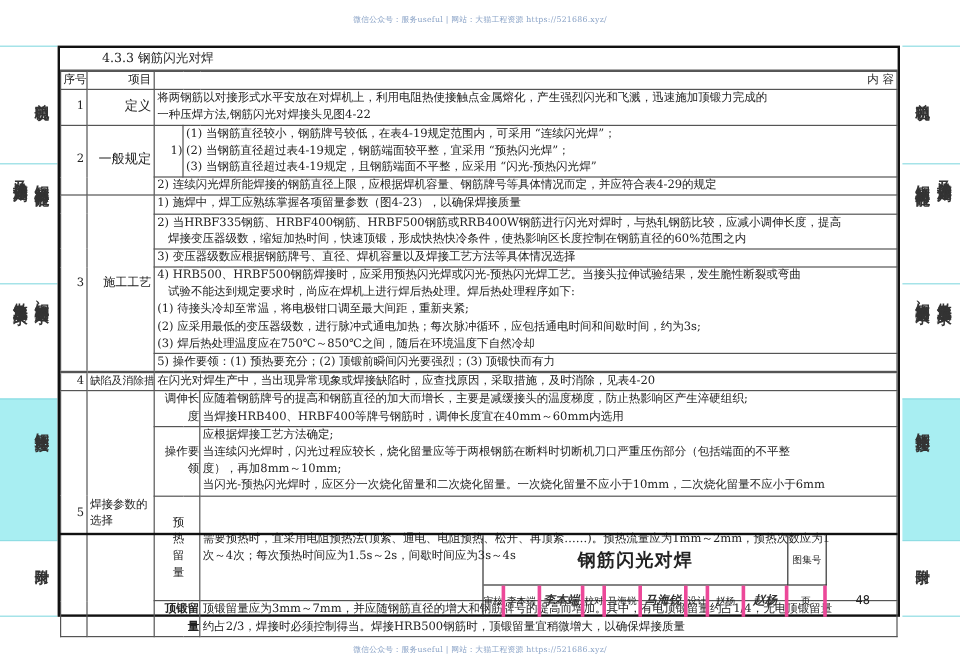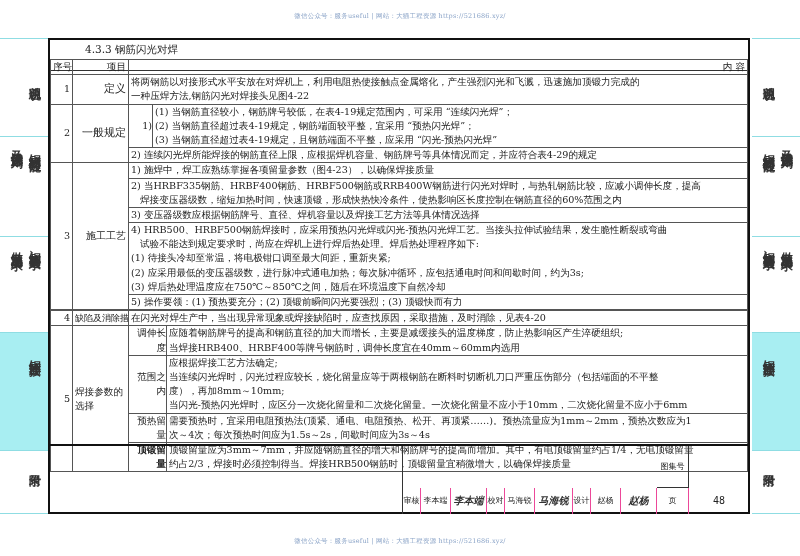--- a/index.html
+++ b/index.html
@@ -13,38 +13,38 @@
   
   .side { position: absolute; top: 38px; width: 48px; height: 476px; }
   .side-left { left: 0; }
   .side-right { left: 752px; }
   .side-sec { position: absolute; left: 0; width: 48px; border-top: 1px solid #8fdde3; font-family: "DejaVu Sans", "Liberation Sans", sans-serif; font-weight: bold; font-size: 12px; color: #333; }
   .side-sec.hl { background: #a8eef2; }
   .vtext { position: absolute; writing-mode: vertical-rl; text-orientation: upright; line-height: 14px; letter-spacing: 1px; }
 
   
   .sheet { position: absolute; left: 48px; top: 38px; width: 702px; height: 476px; border: 2px solid #111; background: #fff; }
-  .sec-title { position: absolute; left: 0; top: 0; width: 698px; height: 31px; border-bottom: 1px solid #333; font-size: 10.5px; padding-left: 35px; line-height: 19px; }
+  .sec-title { position: absolute; left: 0; top: 0; width: 698px; height: 19px; border-bottom: 1px solid #333; font-size: 10.5px; padding-left: 35px; line-height: 19px; }
 
   table.main { position: absolute; left: 0; top: 19px; width: 698px; border-collapse: collapse; table-layout: fixed; font-size: 9.6px; }
   table.main td { border: 1px solid #555; vertical-align: middle; line-height: 14.2px; padding: 0 2px; white-space: nowrap; overflow: hidden; }
   table.main td.c { text-align: right; }
   table.main td.hdr { height: 15px; }
   .line { height: 14.2px; overflow: hidden; white-space: nowrap; }
   .ind { padding-left: 9px; }
   .dbl-top { border-top: 2px solid #555 !important; }
 
   
   .tblock { position: absolute; left: 0; top: 404px; width: 698px; height: 68px; border-top: 2px solid #111; }
   .tb-inner { position: absolute; left: 352px; top: 0; width: 346px; height: 68px; border-left: 1px solid #333; }
   .tb-name { position: absolute; left: 0; top: 0; width: 254px; height: 42px; border-bottom: 1px solid #333; border-right: 1px solid #333; font-family: "DejaVu Sans", "Liberation Sans", sans-serif; font-weight: bold; font-size: 15px; text-align: center; line-height: 42px; letter-spacing: 1px; }
   .tb-atlas-label { position: absolute; left: 254px; top: 0; width: 32px; height: 42px; border-bottom: 1px solid #333; border-right: 1px solid #333; font-size: 8px; text-align: center; line-height: 42px; }
   .tb-atlas-val { position: absolute; left: 286px; top: 0; width: 60px; height: 42px; border-bottom: 1px solid #333; font-family: "DejaVu Sans Mono", "Liberation Mono", monospace; font-size: 10px; text-align: center; line-height: 42px; }
   .tb-row2 { position: absolute; left: 0; top: 42px; width: 346px; height: 26px; display: flex; }
-  .tb-cell { height: 26px; border-right: 1px solid #ec4899; font-size: 8px; text-align: center; line-height: 26px; white-space: nowrap; overflow: hidden; }
+  .tb-cell { height: 26px; border-right: 3px solid #ec4899; font-size: 8px; text-align: center; line-height: 26px; white-space: nowrap; overflow: hidden; }
   .tb-cell:last-child { border-right: none; }
   .sig { font-family: "DejaVu Serif", serif; font-style: italic; font-size: 10px; font-weight: bold; color: #333; }
 </style>
 </head>
 <body>
 
 <div class="watermark wm-top">微信公众号：服务useful  |  网站：大猫工程资源 https://521686.xyz/</div>
 
 <div class="side side-left">
   <div class="side-sec" style="top:0;height:98px;">
@@ -174,47 +174,48 @@
     <tr>
       <td class="c" rowspan="4">5</td>
       <td rowspan="4" style="white-space:normal;font-size:9.6px;">焊接参数的选择</td>
       <td class="c" style="white-space:normal;padding:0;" colspan="2">调伸长度</td>
       <td>
         <div class="line">应随着钢筋牌号的提高和钢筋直径的加大而增长，主要是减缓接头的温度梯度，防止热影响区产生淬硬组织;</div>
         <div class="line">当焊接HRB400、HRBF400等牌号钢筋时，调伸长度宜在40mm～60mm内选用</div>
       </td>
     </tr>
     <tr>
-      <td class="c" style="white-space:normal;padding:0;" colspan="2">范围之内</td>
+      <td class="c" style="white-space:normal;padding:0;" colspan="2">操作要领</td>
       <td>
         <div class="line">应根据焊接工艺方法确定;</div>
         <div class="line">当连续闪光焊时，闪光过程应较长，烧化留量应等于两根钢筋在断料时切断机刀口严重压伤部分（包括端面的不平整</div>
         <div class="line">度），再加8mm～10mm;</div>
         <div class="line">当闪光-预热闪光焊时，应区分一次烧化留量和二次烧化留量。一次烧化留量不应小于10mm，二次烧化留量不应小于6mm</div>
       </td>
     </tr>
     <tr>
-      <td class="c" style="white-space:normal;padding:0;" colspan="2">预热留量</td>
+      <td class="c" style="white-space:normal;padding:15px;" colspan="2">预热留量</td>
       <td>
         <div class="line">需要预热时，宜采用电阻预热法(顶紧、通电、电阻预热、松开、再顶紧……)。预热流量应为1mm～2mm，预热次数应为1</div>
         <div class="line">次～4次；每次预热时间应为1.5s～2s，间歇时间应为3s～4s</div>
       </td>
     </tr>
     <tr>
       <td class="c" style="white-space:normal;padding:0;font-weight:bold;" colspan="2">顶锻留量</td>
       <td>
         <div class="line">顶锻留量应为3mm～7mm，并应随钢筋直径的增大和钢筋牌号的提高而增加。其中，有电顶锻留量约占1/4，无电顶锻留量</div>
         <div class="line">约占2/3，焊接时必须控制得当。焊接HRB500钢筋时，顶锻留量宜稍微增大，以确保焊接质量</div>
       </td>
     </tr>
   </tbody>
     </table>
 
   <div class="tblock">
     <div class="tb-inner">
+      <div class="tb-name">钢筋闪光对焊</div>
       <div class="tb-atlas-label">图集号</div>
       <div class="tb-row2">
         <div class="tb-cell" style="width:18px">审核</div>
         <div class="tb-cell" style="width:30px">李本端</div>
         <div class="tb-cell sig" style="width:36px">李本端</div>
         <div class="tb-cell" style="width:18px">校对</div>
         <div class="tb-cell" style="width:30px">马海锐</div>
         <div class="tb-cell sig" style="width:38px">马海锐</div>
         <div class="tb-cell" style="width:18px">设计</div>
         <div class="tb-cell" style="width:30px">赵杨</div>

